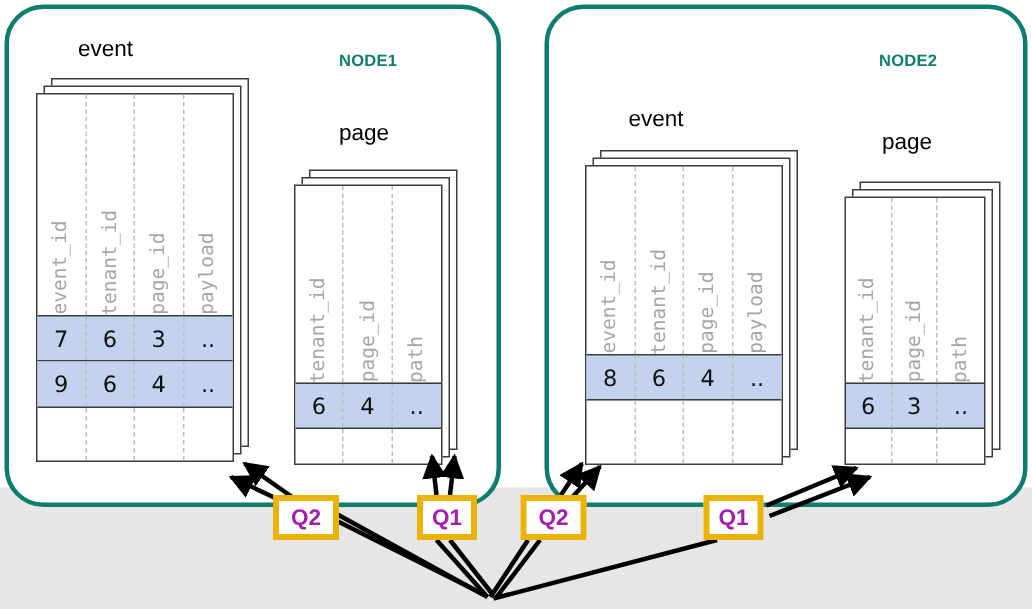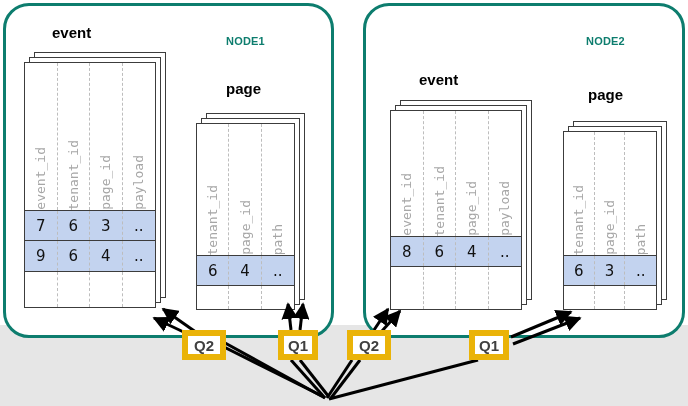--- a/index.html
+++ b/index.html
@@ -32,21 +32,21 @@
     font-size:11px;
     letter-spacing:.2px;
     white-space:nowrap;
   }
   #node1-label{left:226px;top:35px;}
   #node2-label{left:586px;top:35px;}
 
   .table-title{
     position:absolute;
     color:#000000;
-    font-weight:bold;
+    font-weight:normal;
     font-size:15px;
     white-space:nowrap;
   }
   #t-ev1{left:52px;top:24px;}
   #t-pg1{left:226px;top:80px;}
   #t-ev2{left:419px;top:71px;}
   #t-pg2{left:588px;top:86px;}
 
   
   .stack{position:absolute;}
@@ -114,26 +114,26 @@
     font-size:15px;
   }
   .row .cell:last-child{border-right:none;}
   .row.filler{flex:1 1 auto;}
   .row.filler .cell{color:transparent;}
 
   
   .qlab{
     position:absolute;
     background:#ffffff;
-    border:6px solid #eab308;
+    border:4px solid #eab308;
     box-sizing:border-box;
     display:flex;align-items:center;justify-content:center;
     font-weight:bold;
     font-size:15px;
-    color:#404040;
+    color:#a21caf;
     z-index:40;
   }
   #q2a{left:182px;top:330px;width:44px;height:30px;}
   #q1a{left:278px;top:330px;width:40px;height:30px;}
   #q2b{left:347px;top:330px;width:44px;height:30px;}
   #q1b{left:469px;top:330px;width:40px;height:30px;}
 
   svg.arrows{position:absolute;left:0;top:0;width:688px;height:406px;z-index:30;pointer-events:none;}
 </style>
 </head>

